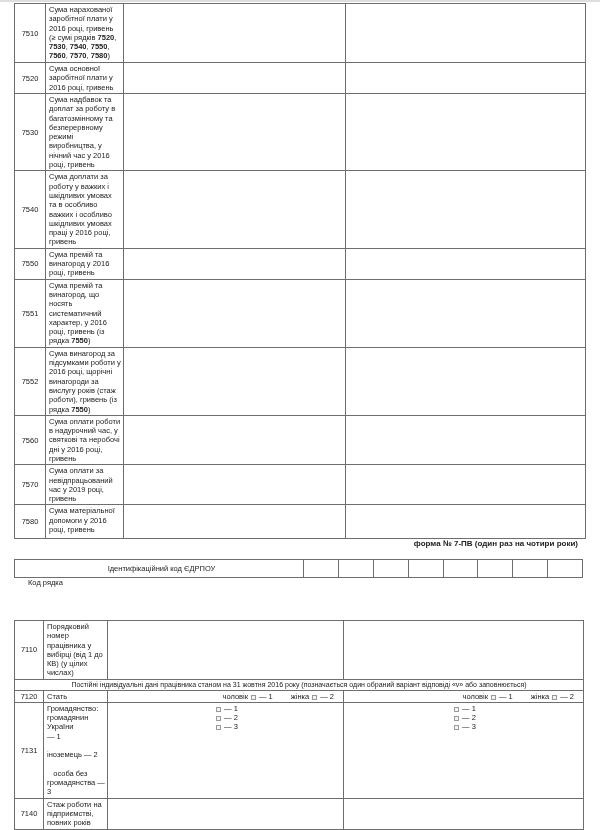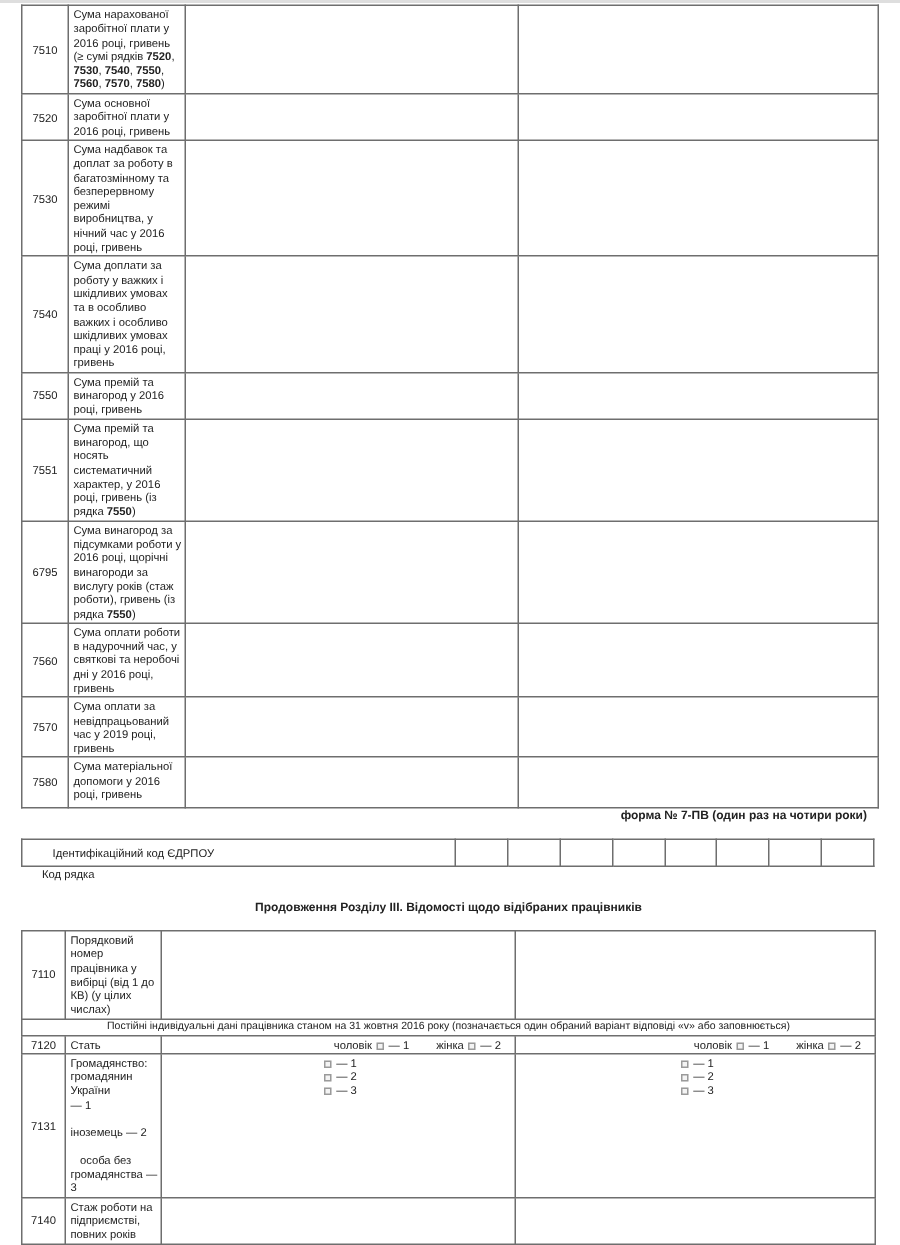--- a/index.html
+++ b/index.html
@@ -28,21 +28,21 @@
 
   
   .form-label {
     position: absolute; top: 539px; right: 22px;
     font-size: 8px; font-weight: bold; white-space: nowrap;
   }
 
   
   .edrpou-table { position: absolute; top: 559px; left: 14px; width: 569px; }
   .edrpou-table td { height: 18px; }
-  .edrpou-table td.edrpou-label { font-size: 7.5px; padding-left: 20px; vertical-align: middle; }
+  .edrpou-table td.edrpou-label { font-size: 7.5px; padding-left: 5px; vertical-align: middle; text-align: center; }
 
   
   .section-title {
     position: absolute; top: 600px; left: 15px; width: 568px;
     text-align: center; font-size: 8px; font-weight: bold;
   }
   .code-col-label { position: absolute; top: 578px; left: 28px; font-size: 7.5px; }
 
   
   .workers-table { position: absolute; top: 620px; left: 14px; width: 569px; }
@@ -107,21 +107,21 @@
           <td></td>
           <td></td>
         </tr>
         <tr style="height: 65px;">
           <td class="code">7551</td>
           <td class="lbl">Сума премій та винагород, що носять систематичний характер, у 2016 році, гривень (із рядка <b>7550</b>)</td>
           <td></td>
           <td></td>
         </tr>
         <tr style="height: 63px;">
-          <td class="code">6795</td>
+          <td class="code">7552</td>
           <td class="lbl">Сума винагород за підсумками роботи у 2016 році, щорічні винагороди за вислугу років (стаж роботи), гривень (із рядка <b>7550</b>)</td>
           <td></td>
           <td></td>
         </tr>
         <tr style="height: 49px;">
           <td class="code">7560</td>
           <td class="lbl">Сума оплати роботи в надурочний час, у святкові та неробочі дні у 2016 році, гривень</td>
           <td></td>
           <td></td>
         </tr>
@@ -154,21 +154,20 @@
           <td></td>
           <td></td>
           <td></td>
           <td></td>
           <td></td>
           <td></td>
         </tr>
     </tbody>
   </table>
 
-  <div class="section-title">Продовження Розділу III. Відомості щодо відібраних працівників</div>
   <div class="code-col-label">Код рядка</div>
 
   <table class="workers-table">
     <colgroup>
       <col style="width:29px">
         <col style="width:64px">
         <col style="width:236px">
         <col style="width:240px">
     </colgroup>
     <tbody>

